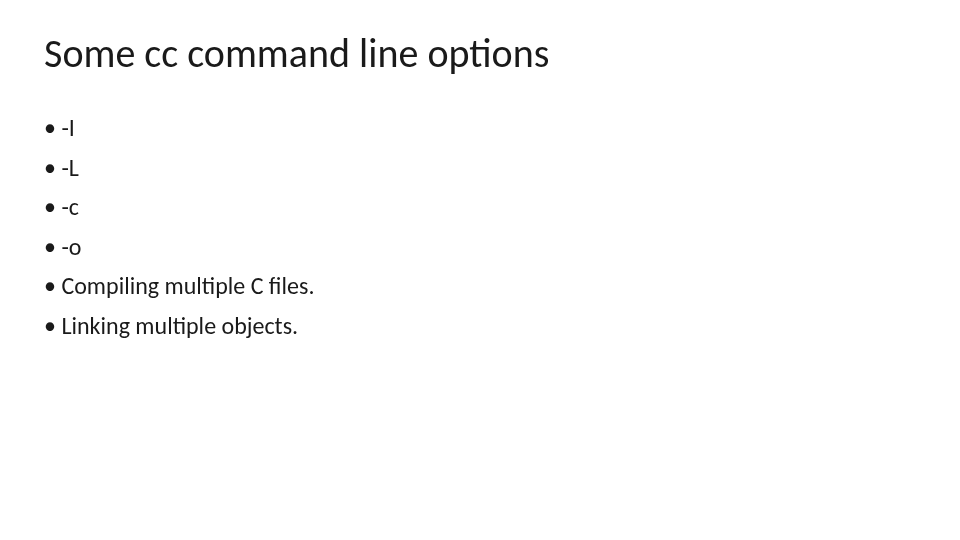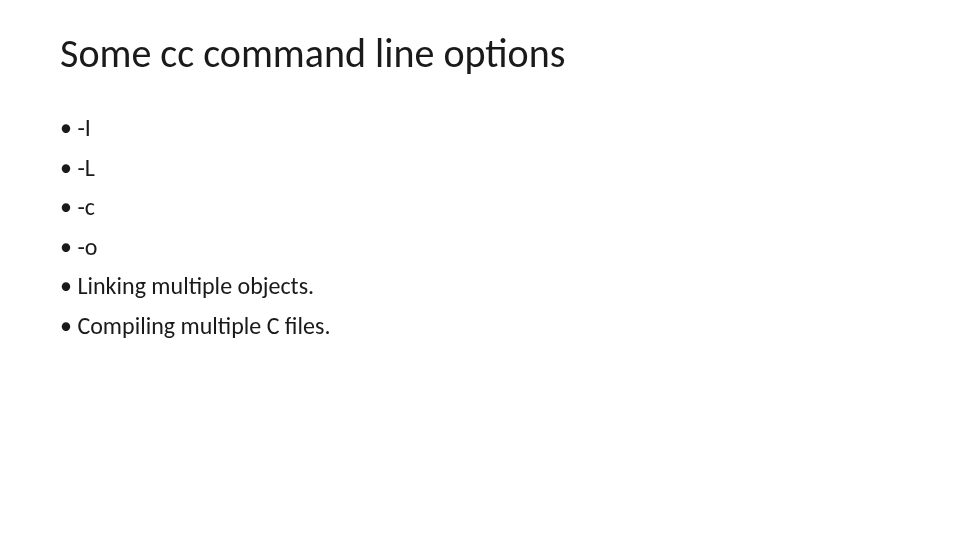--- a/index.html
+++ b/index.html
@@ -9,21 +9,21 @@
     height: 540px;
     background: #ffffff;
     font-family: Calibri, "Segoe UI", Arial, sans-serif;
     color: #000000;
   }
   .slide {
     width: 960px;
     height: 540px;
     position: relative;
     box-sizing: border-box;
-    padding: 30px 60px 40px 60px;
+    padding: 30px 60px 40px 44px;
   }
   .title {
     font-size: 40px;
     font-weight: 400;
     color: #1a1a1a;
     margin: 0 0 30px 0;
     line-height: 1.2;
   }
   .bullets {
     list-style: none;
@@ -41,16 +41,16 @@
 </head>
 <body>
 
 <div class="slide">
   <h1 class="title">Some cc command line options</h1>
   <ul class="bullets">
     <li>-I</li>
     <li>-L</li>
     <li>-c</li>
     <li>-o</li>
+    <li>Compiling multiple C files.</li>
     <li>Linking multiple objects.</li>
-    <li>Compiling multiple C files.</li>
   </ul>
 </div>
 
 </body></html>

